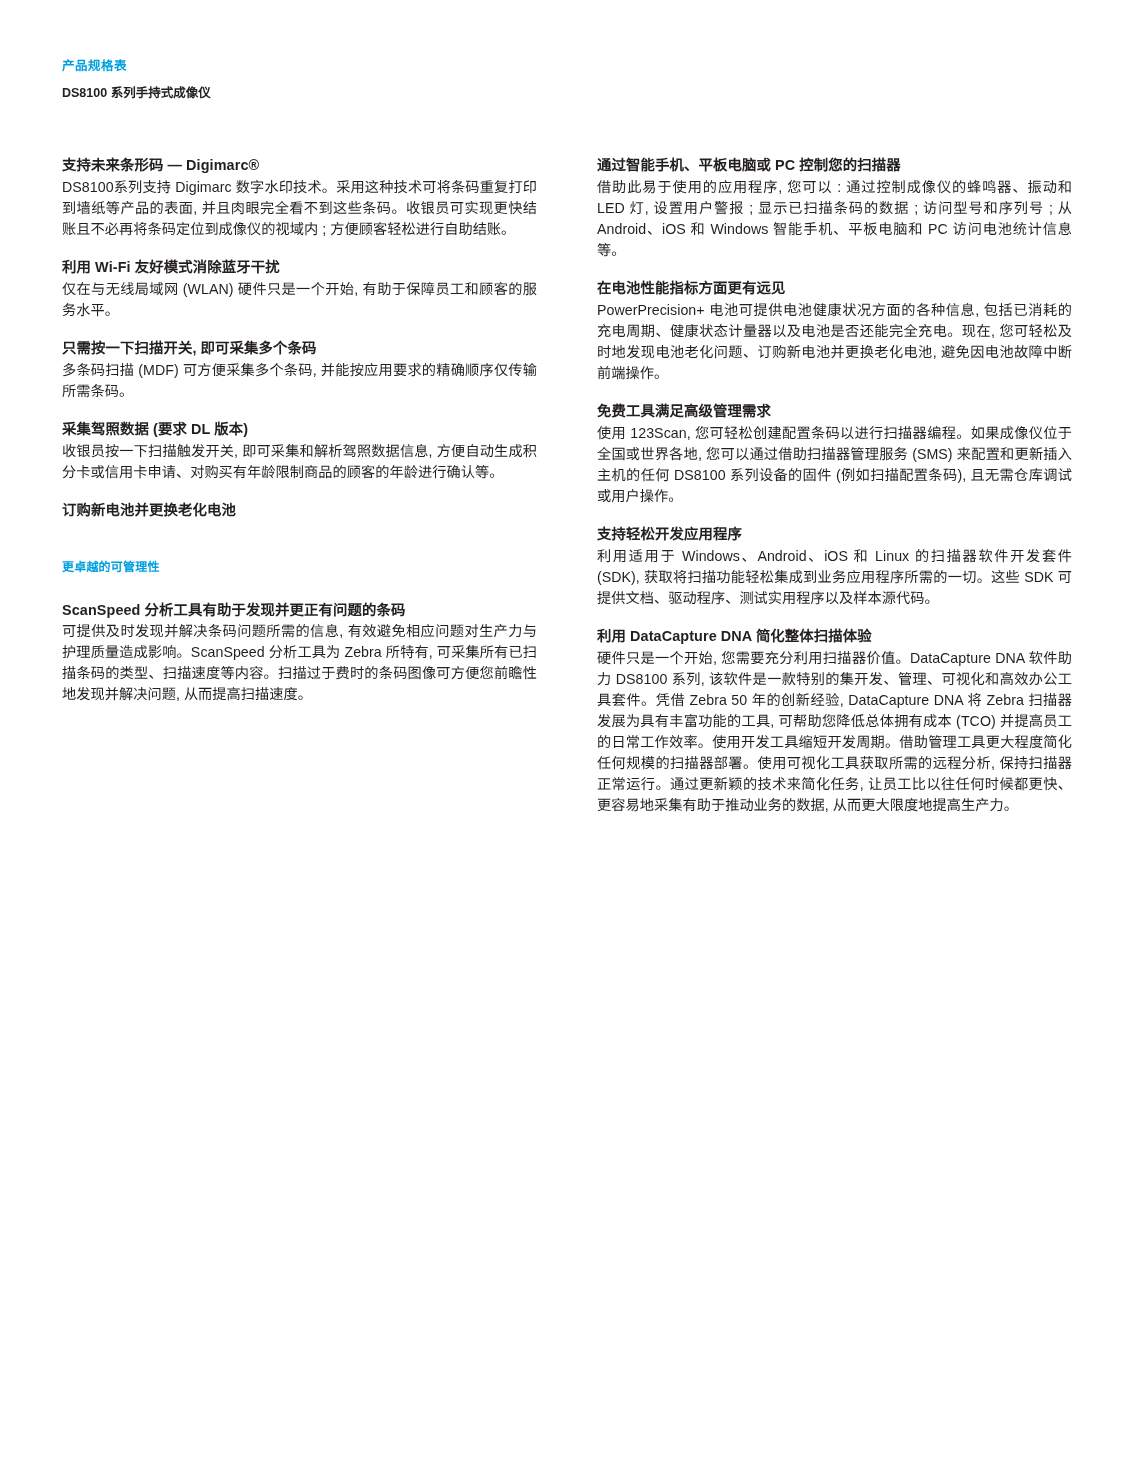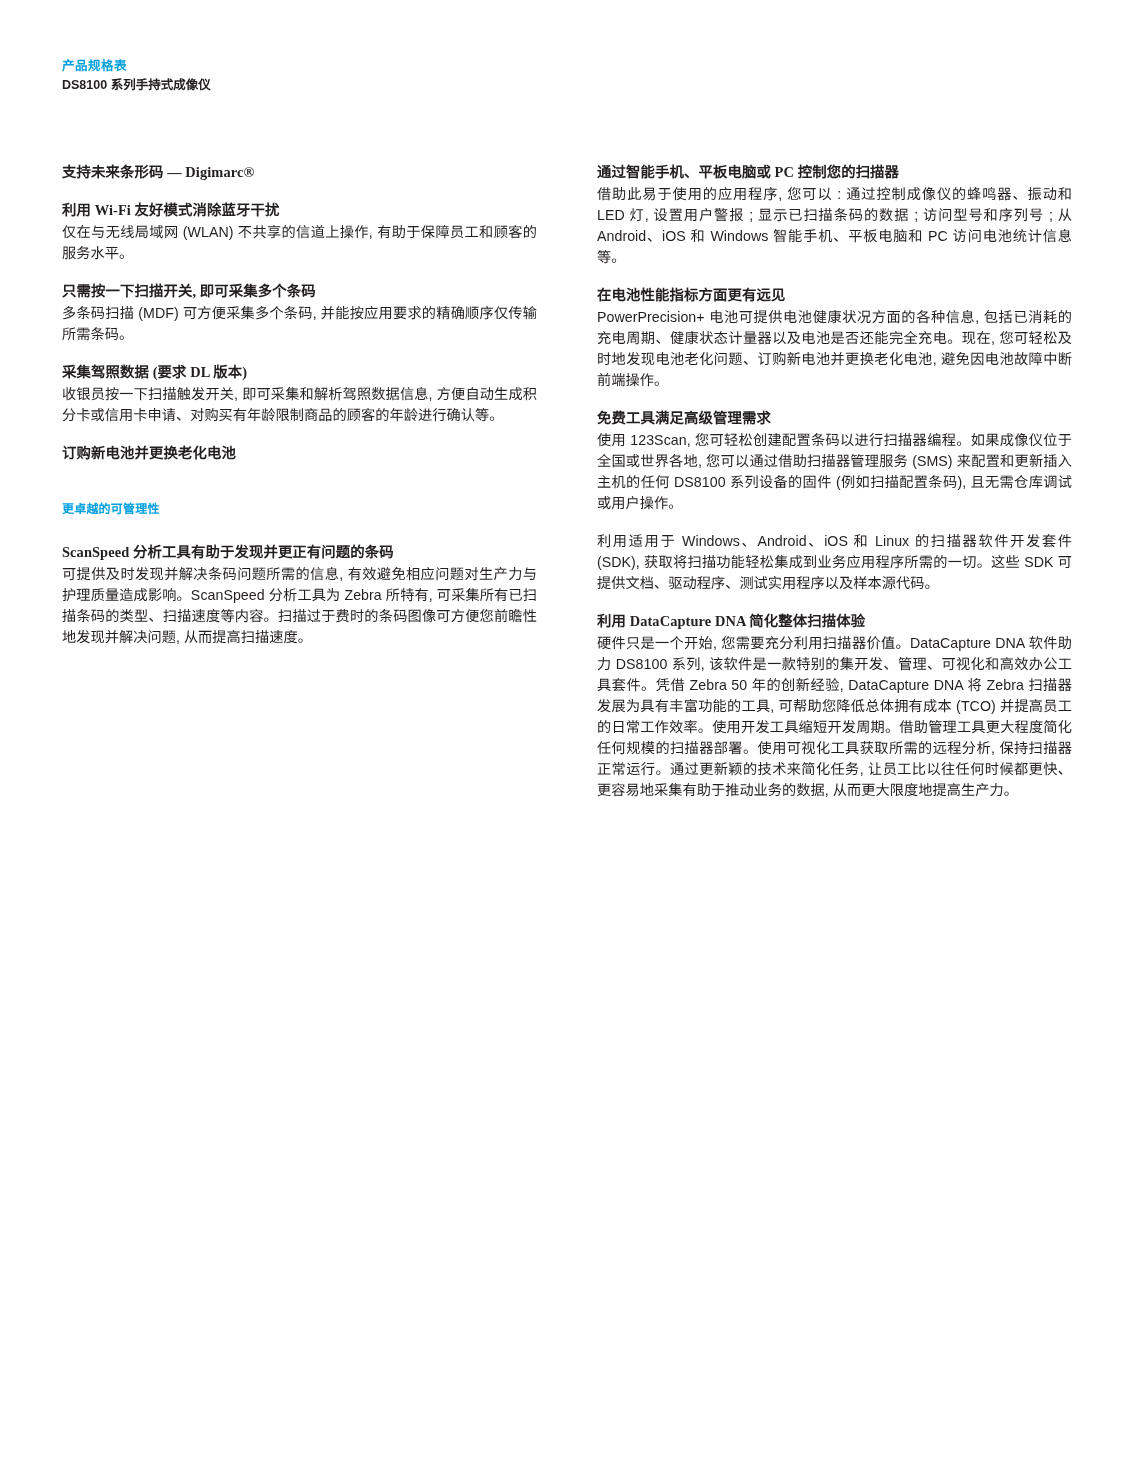--- a/index.html
+++ b/index.html
@@ -33,45 +33,44 @@
     font-size: 12.5px;
     font-weight: 700;
     letter-spacing: 0.5px;
     line-height: 1.35;
   }
   .doc-subtitle {
     color: #231f20;
     font-size: 12.5px;
     font-weight: 700;
     line-height: 1.35;
-    margin-top: 2px;
+    margin-top: 10px;
   }
   
   .columns {
     position: absolute;
     left: 62px;
     top: 150px;
     width: 1010px;
     display: flex;
     gap: 60px;
   }
   .col {
     width: 475px;
   }
   .block {
     margin-bottom: 17px;
   }
   h3.block-title {
     font-size: 14.4px;
     font-weight: 700;
     line-height: 1.45;
-    margin: 12px 0 1px 0;
+    margin: 5px 0 1px 0;
     color: #231f20;
     letter-spacing: 0.1px;
-    font-family: Liberation Serif, serif;
   }
   p.block-body {
     font-size: 14.2px;
     line-height: 1.48;
     margin: 0;
     color: #231f20;
     text-align: justify;
     text-justify: inter-ideograph;
     letter-spacing: 0.05px;
   }
@@ -92,25 +91,26 @@
     <div class="doc-kicker">产品规格表</div>
     <div class="doc-subtitle">DS8100 系列手持式成像仪</div>
   </div>
 
   <div class="columns">
 
     <div class="col">
 
       <div class="block">
         <h3 class="block-title">支持未来条形码 — Digimarc®</h3>
+        <p class="block-body">DS8100系列支持 Digimarc 数字水印技术。采用这种技术可将条码重复打印到墙纸等产品的表面, 并且肉眼完全看不到这些条码。收银员可实现更快结账且不必再将条码定位到成像仪的视域内 ; 方便顾客轻松进行自助结账。</p>
       </div>
 
       <div class="block">
         <h3 class="block-title">利用 Wi-Fi 友好模式消除蓝牙干扰</h3>
-        <p class="block-body">仅在与无线局域网 (WLAN) 不共享的信道上操作, 有助于保障员工和顾客的服务水平。</p>
+        <p class="block-body">仅在与无线局域网 (WLAN) 硬件只是一个开始, 有助于保障员工和顾客的服务水平。</p>
       </div>
 
       <div class="block">
         <h3 class="block-title">只需按一下扫描开关, 即可采集多个条码</h3>
         <p class="block-body">多条码扫描 (MDF) 可方便采集多个条码, 并能按应用要求的精确顺序仅传输所需条码。</p>
       </div>
 
       <div class="block">
         <h3 class="block-title">采集驾照数据 (要求 DL 版本)</h3>
         <p class="block-body">收银员按一下扫描触发开关, 即可采集和解析驾照数据信息, 方便自动生成积分卡或信用卡申请、对购买有年龄限制商品的顾客的年龄进行确认等。</p>
@@ -140,20 +140,21 @@
         <h3 class="block-title">在电池性能指标方面更有远见</h3>
         <p class="block-body">PowerPrecision+ 电池可提供电池健康状况方面的各种信息, 包括已消耗的充电周期、健康状态计量器以及电池是否还能完全充电。现在, 您可轻松及时地发现电池老化问题、订购新电池并更换老化电池, 避免因电池故障中断前端操作。</p>
       </div>
 
       <div class="block">
         <h3 class="block-title">免费工具满足高级管理需求</h3>
         <p class="block-body">使用 123Scan, 您可轻松创建配置条码以进行扫描器编程。如果成像仪位于全国或世界各地, 您可以通过借助扫描器管理服务 (SMS) 来配置和更新插入主机的任何 DS8100 系列设备的固件 (例如扫描配置条码), 且无需仓库调试或用户操作。</p>
       </div>
 
       <div class="block">
+        <h3 class="block-title">支持轻松开发应用程序</h3>
         <p class="block-body">利用适用于 Windows、Android、iOS 和 Linux 的扫描器软件开发套件 (SDK), 获取将扫描功能轻松集成到业务应用程序所需的一切。这些 SDK 可提供文档、驱动程序、测试实用程序以及样本源代码。</p>
       </div>
 
       <div class="block">
         <h3 class="block-title">利用 DataCapture DNA 简化整体扫描体验</h3>
         <p class="block-body">硬件只是一个开始, 您需要充分利用扫描器价值。DataCapture DNA 软件助力 DS8100 系列, 该软件是一款特别的集开发、管理、可视化和高效办公工具套件。凭借 Zebra 50 年的创新经验, DataCapture DNA 将 Zebra 扫描器发展为具有丰富功能的工具, 可帮助您降低总体拥有成本 (TCO) 并提高员工的日常工作效率。使用开发工具缩短开发周期。借助管理工具更大程度简化任何规模的扫描器部署。使用可视化工具获取所需的远程分析, 保持扫描器正常运行。通过更新颖的技术来简化任务, 让员工比以往任何时候都更快、更容易地采集有助于推动业务的数据, 从而更大限度地提高生产力。</p>
       </div>
 
     </div>
 

